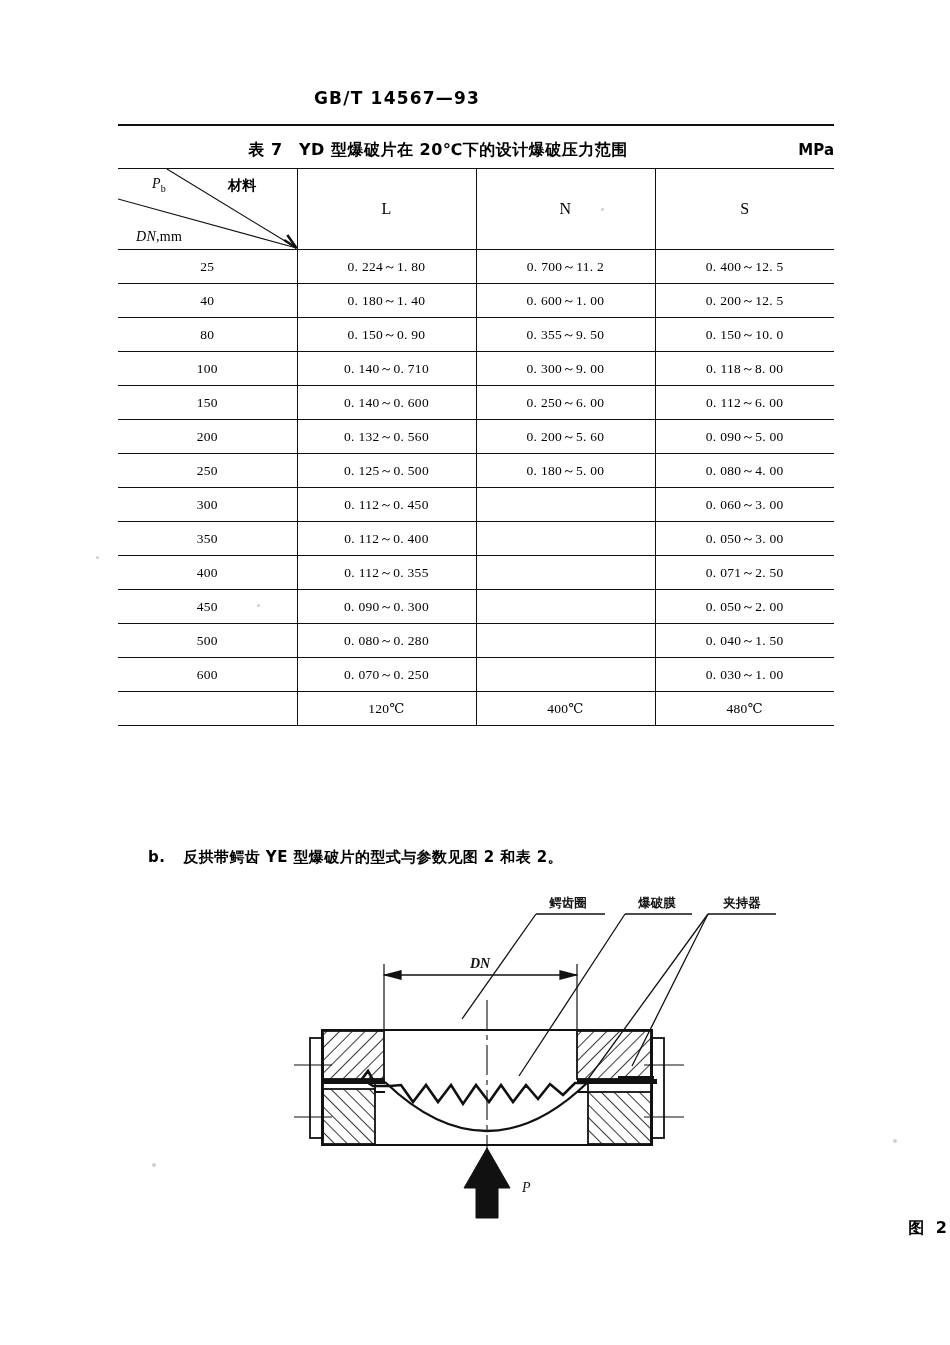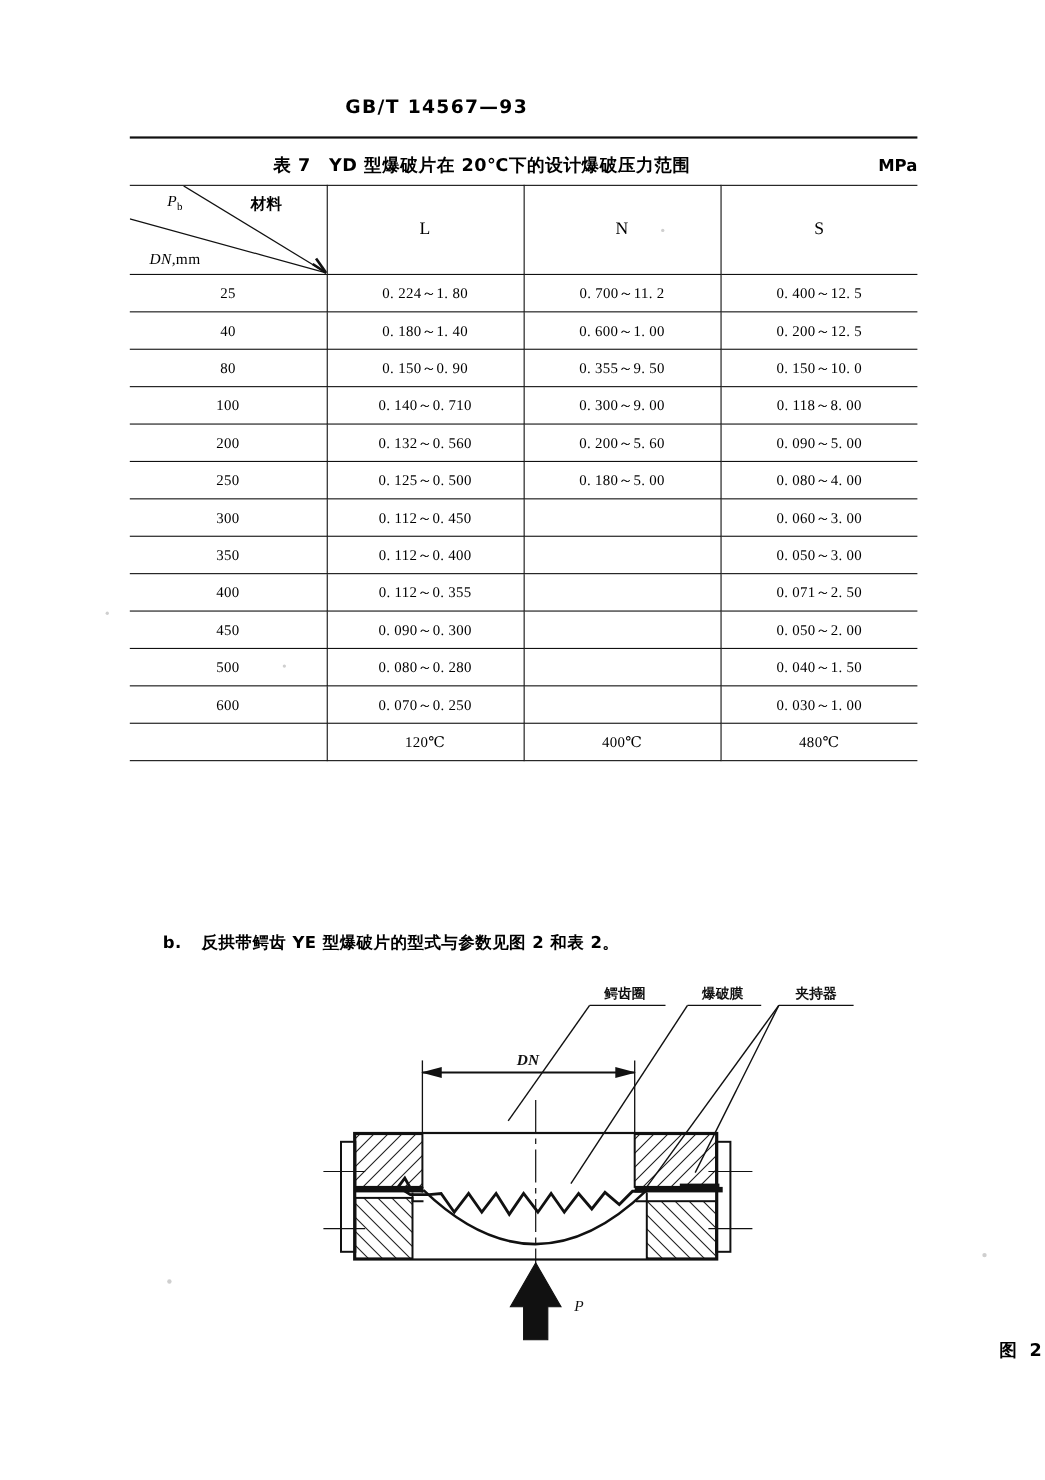--- a/index.html
+++ b/index.html
@@ -236,20 +236,26 @@
           <td>0. 355～9. 50</td>
           <td class="edge-right">0. 150～10. 0</td>
         </tr>
         <tr>
           <td class="edge-left">100</td>
           <td>0. 140～0. 710</td>
           <td>0. 300～9. 00</td>
           <td class="edge-right">0. 118～8. 00</td>
         </tr>
         <tr>
+          <td class="edge-left">150</td>
+          <td>0. 140～0. 600</td>
+          <td>0. 250～6. 00</td>
+          <td class="edge-right">0. 112～6. 00</td>
+        </tr>
+        <tr>
           <td class="edge-left">200</td>
           <td>0. 132～0. 560</td>
           <td>0. 200～5. 60</td>
           <td class="edge-right">0. 090～5. 00</td>
         </tr>
         <tr>
           <td class="edge-left">250</td>
           <td>0. 125～0. 500</td>
           <td>0. 180～5. 00</td>
           <td class="edge-right">0. 080～4. 00</td>

